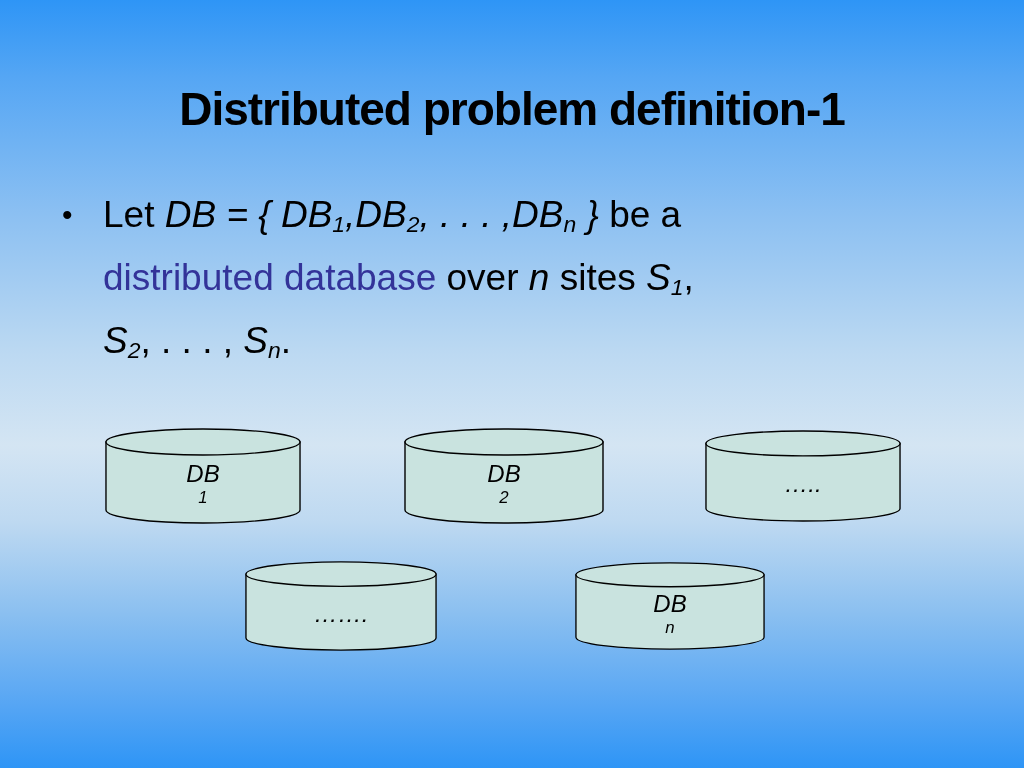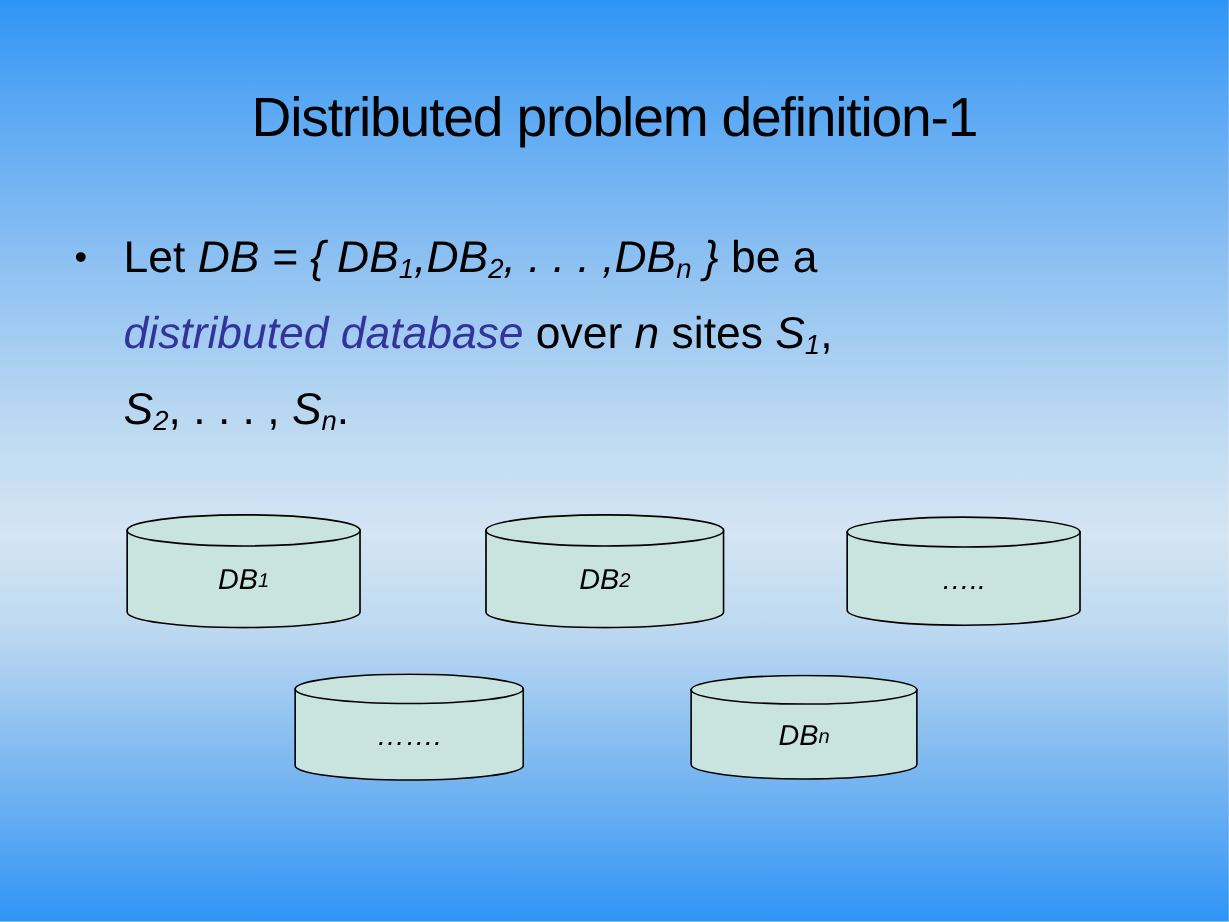--- a/index.html
+++ b/index.html
@@ -18,51 +18,52 @@
       #bcd9f2 46%,
       #d4e5f3 58%,
       #bed9f1 68%,
       #8abff0 80%,
       #55a5f4 92%,
       #2e95f6 100%);
   }
   .slide{position:relative;width:1024px;height:768px;}
 
   .title{
-    position:absolute;top:70px;left:0;right:0;
+    position:absolute;top:82px;left:0;right:0;
     text-align:center;
-    font-size:46px;font-weight:normal;color:#000;
+    font-size:46px;font-weight:bold;color:#000;
     letter-spacing:-1px;
   }
 
   .bullet-row{
     position:absolute;top:188px;left:62px;width:820px;
     display:flex;align-items:flex-start;
   }
   .bullet-marker{
     font-size:30px;line-height:54px;width:41px;flex:0 0 41px;color:#000;
   }
   .bullet-text{
     font-size:37px;line-height:54px;color:#000;
   }
   .it{font-style:italic;text-align:right;}
-  .em{color:var(--em);font-style:italic;}
+  .em{color:var(--em);}
   .sub{font-size:0.62em;vertical-align:-0.22em;}
 
   .cylinder{
     position:absolute;
   }
   .cylinder svg{position:absolute;inset:0;width:100%;height:100%;}
   .cyl-fill{fill:var(--cyl);stroke:var(--cyl-stroke);stroke-width:1.4;}
   .cyl-label{
     position:absolute;inset:0;
     display:flex;align-items:center;justify-content:center;
     padding-top:16px;
     font-size:24px;font-style:italic;color:#000;
     z-index:2;
+    flex-direction:column;
   }
   .cyl-label .sub{font-size:0.7em;vertical-align:-0.28em;}
 
   .c1{left:105px;top:428px;width:196px;height:96px;}
   .c2{left:404px;top:428px;width:200px;height:96px;}
   .c3{left:705px;top:430px;width:196px;height:92px;}
   .c4{left:245px;top:561px;width:192px;height:90px;}
   .c5{left:575px;top:562px;width:190px;height:88px;}
 </style>
 </head>

